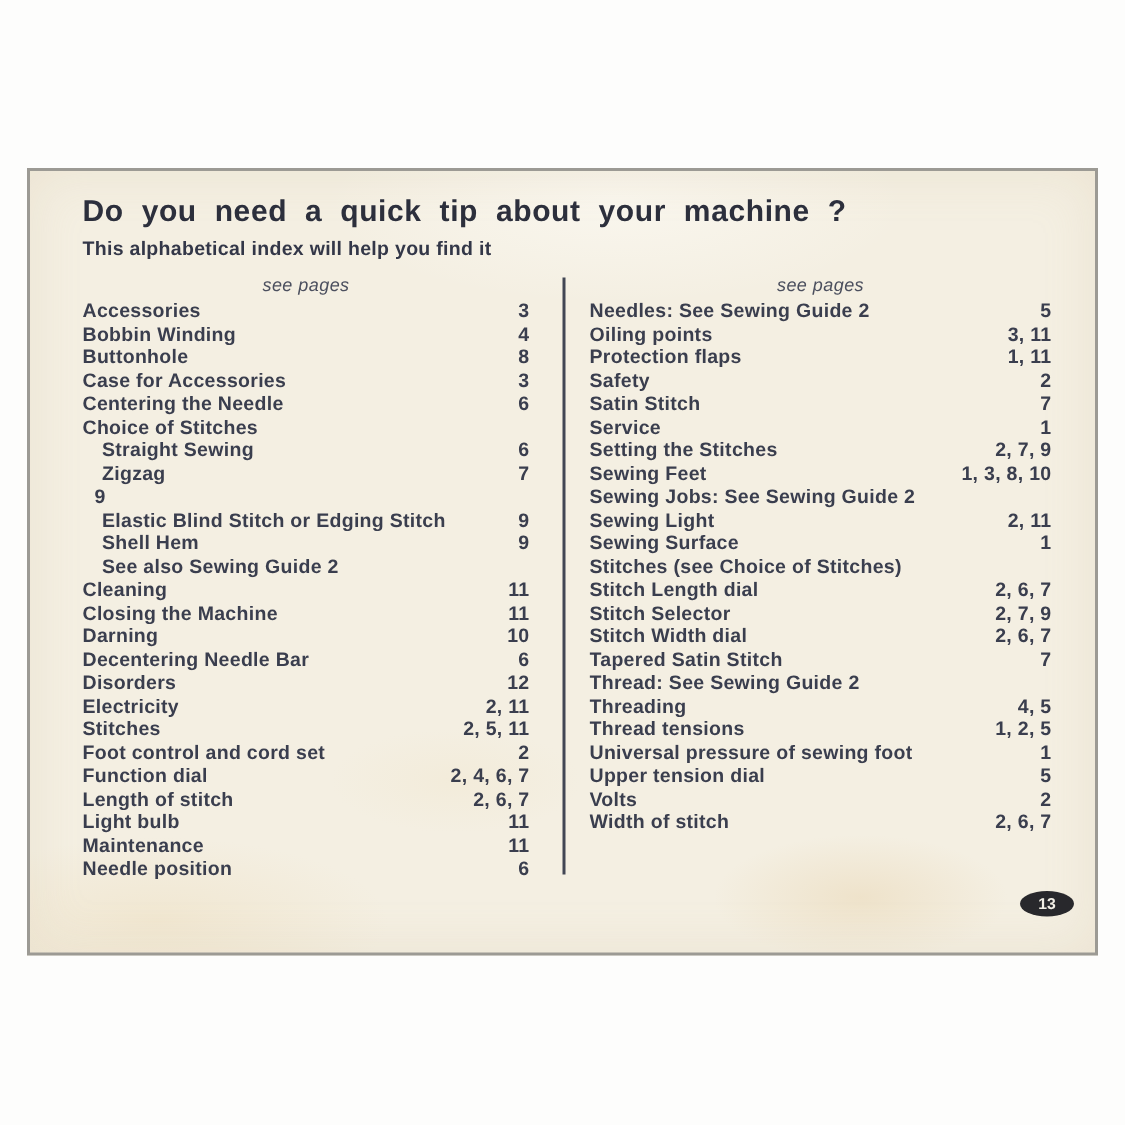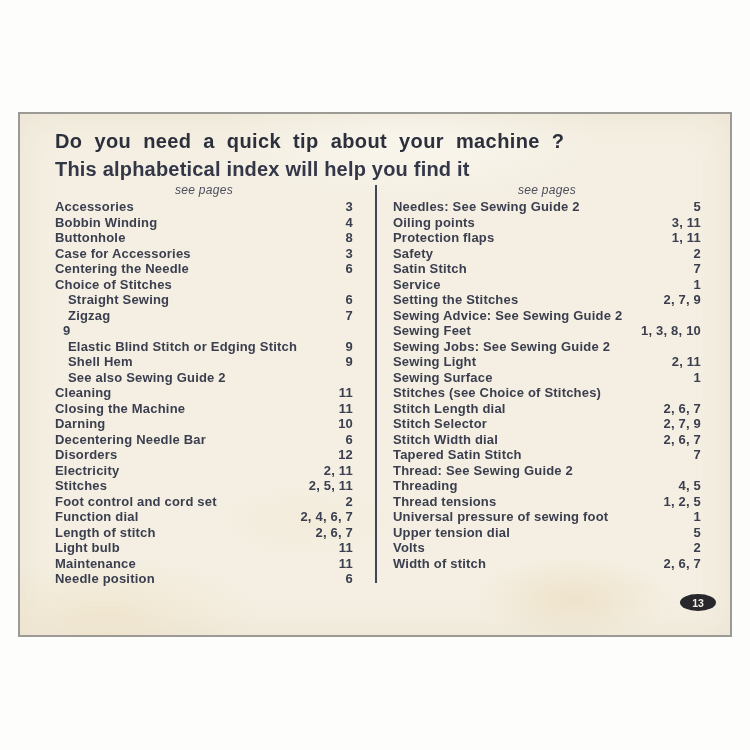--- a/index.html
+++ b/index.html
@@ -21,21 +21,21 @@
       radial-gradient(ellipse 120px 50px at 40% 78%, rgba(240,228,200,0.30), transparent 70%);
     box-shadow: inset 0 0 35px rgba(198,178,138,0.18);
   }
   .title {
     position:absolute; left:35px; top:16px;
     font-size:20px; font-weight:700; color:#2c2f3c;
     letter-spacing:0.4px; word-spacing:6px; white-space:nowrap;
   }
   .subtitle {
     position:absolute; left:35px; top:44px;
-    font-size:20px; font-weight:700; color:#333748;
+    font-size:13px; font-weight:700; color:#333748;
     letter-spacing:0.2px; white-space:nowrap;
   }
   .col { position:absolute; top:69px; }
   .col-left  { left:35px;  width:298px; }
   .col-right { left:373px; width:308px; }
   .see-pages {
     height:16px; text-align:center;
     font-size:12px; font-style:italic; font-weight:400;
     color:#4b4f5e; letter-spacing:0.3px;
   }
@@ -197,24 +197,20 @@
       </div>
     <div class="row">
         <span class="lbl">Service</span>
         <span class="pg">1</span>
       </div>
     <div class="row">
         <span class="lbl">Setting the Stitches</span>
         <span class="pg">2, 7, 9</span>
       </div>
     <div class="row">
-        <span class="lbl">Sewing Advice: See Sewing Guide 2</span>
-        <span class="pg"></span>
-      </div>
-    <div class="row">
         <span class="lbl">Sewing Feet</span>
         <span class="pg">1, 3, 8, 10</span>
       </div>
     <div class="row">
         <span class="lbl">Sewing Jobs: See Sewing Guide 2</span>
         <span class="pg"></span>
       </div>
     <div class="row">
         <span class="lbl">Sewing Light</span>
         <span class="pg">2, 11</span>

